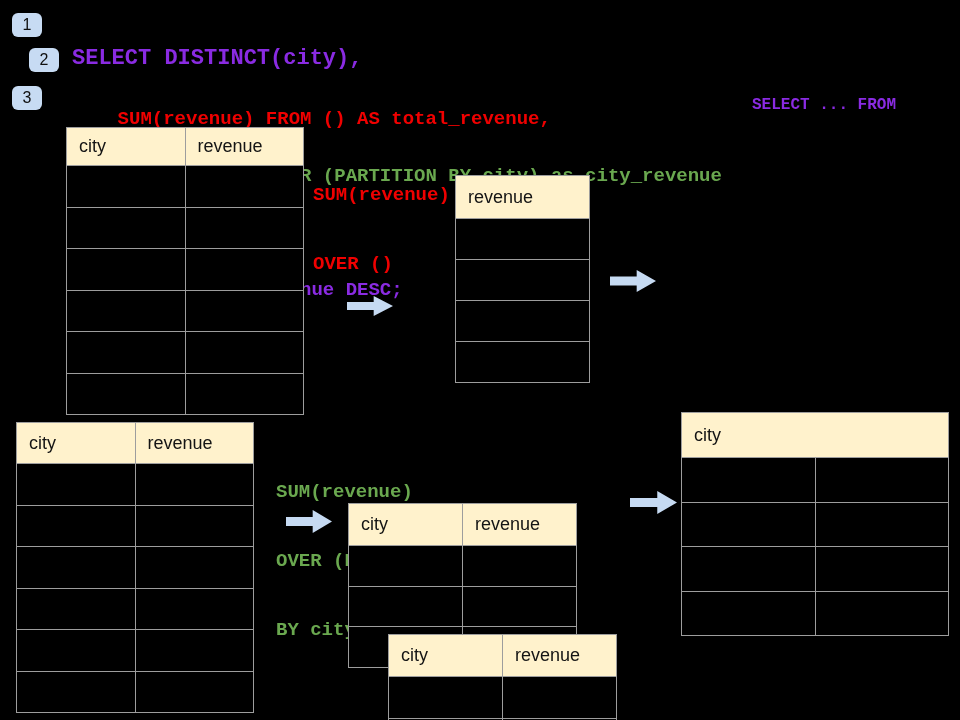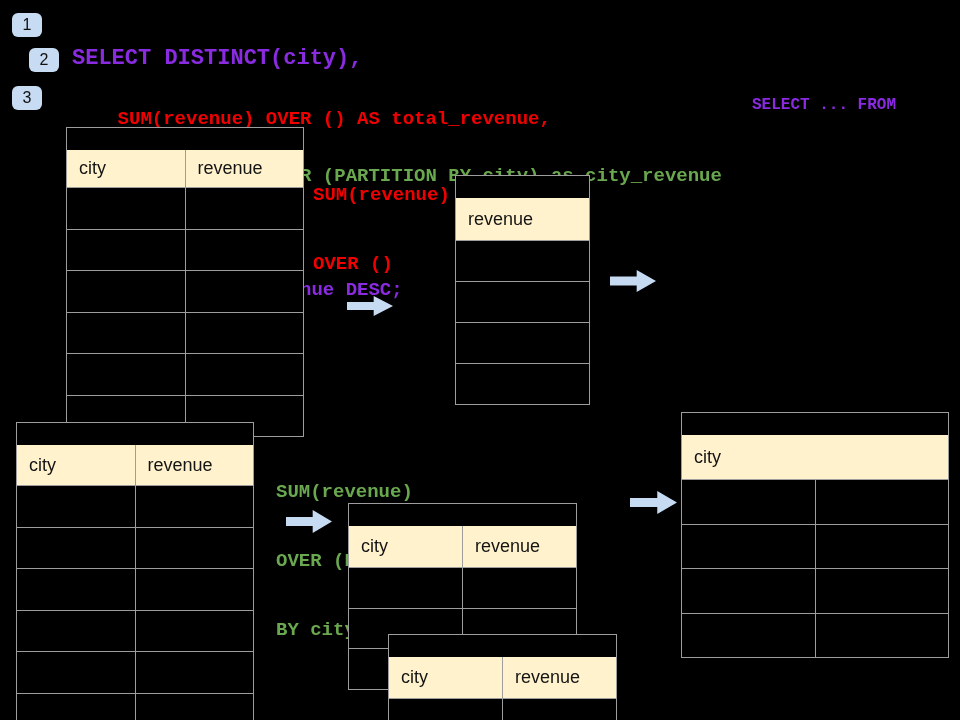--- a/index.html
+++ b/index.html
@@ -51,21 +51,20 @@
   
   .tbl {
     position: absolute;
     background: #000;
     border: 1.5px solid #9D9D9D;
   }
   .thead {
     display: flex;
     height: var(--hh);
     background: #FFF2CC;
-    margin-top: 22px;
   }
   .th {
     flex: 1;
     display: flex; align-items: center;
     padding-left: 12px;
     font-size: 18px;
     color: #141414;
     border-left: 1.5px solid #9D9D9D;
   }
   .th:first-child { border-left: none; }
@@ -98,21 +97,21 @@
 <body>
 
 <div class="canvas">
 
   <div class="badge b1">1</div>
   <div class="badge b2">2</div>
   <div class="badge b3">3</div>
 
   <div class="code">
     <div class="line l1 purple">SELECT DISTINCT(city),</div>
-    <div class="line red">    SUM(revenue) OVER () AS total_revenue,</div>
+    <div class="line red">    SUM(revenue) FROM () AS total_revenue,</div>
     <div class="line green">    SUM(revenue) OVER (PARTITION BY city) as city_revenue</div>
     <div class="line purple">  FROM rides</div>
     <div class="line purple">  ORDER by city_revenue DESC;</div>
   </div>
 
   <div class="sidenote purple">
     <div>SELECT ... FROM</div>
   </div>
 
   <div class="annot red a-total">

